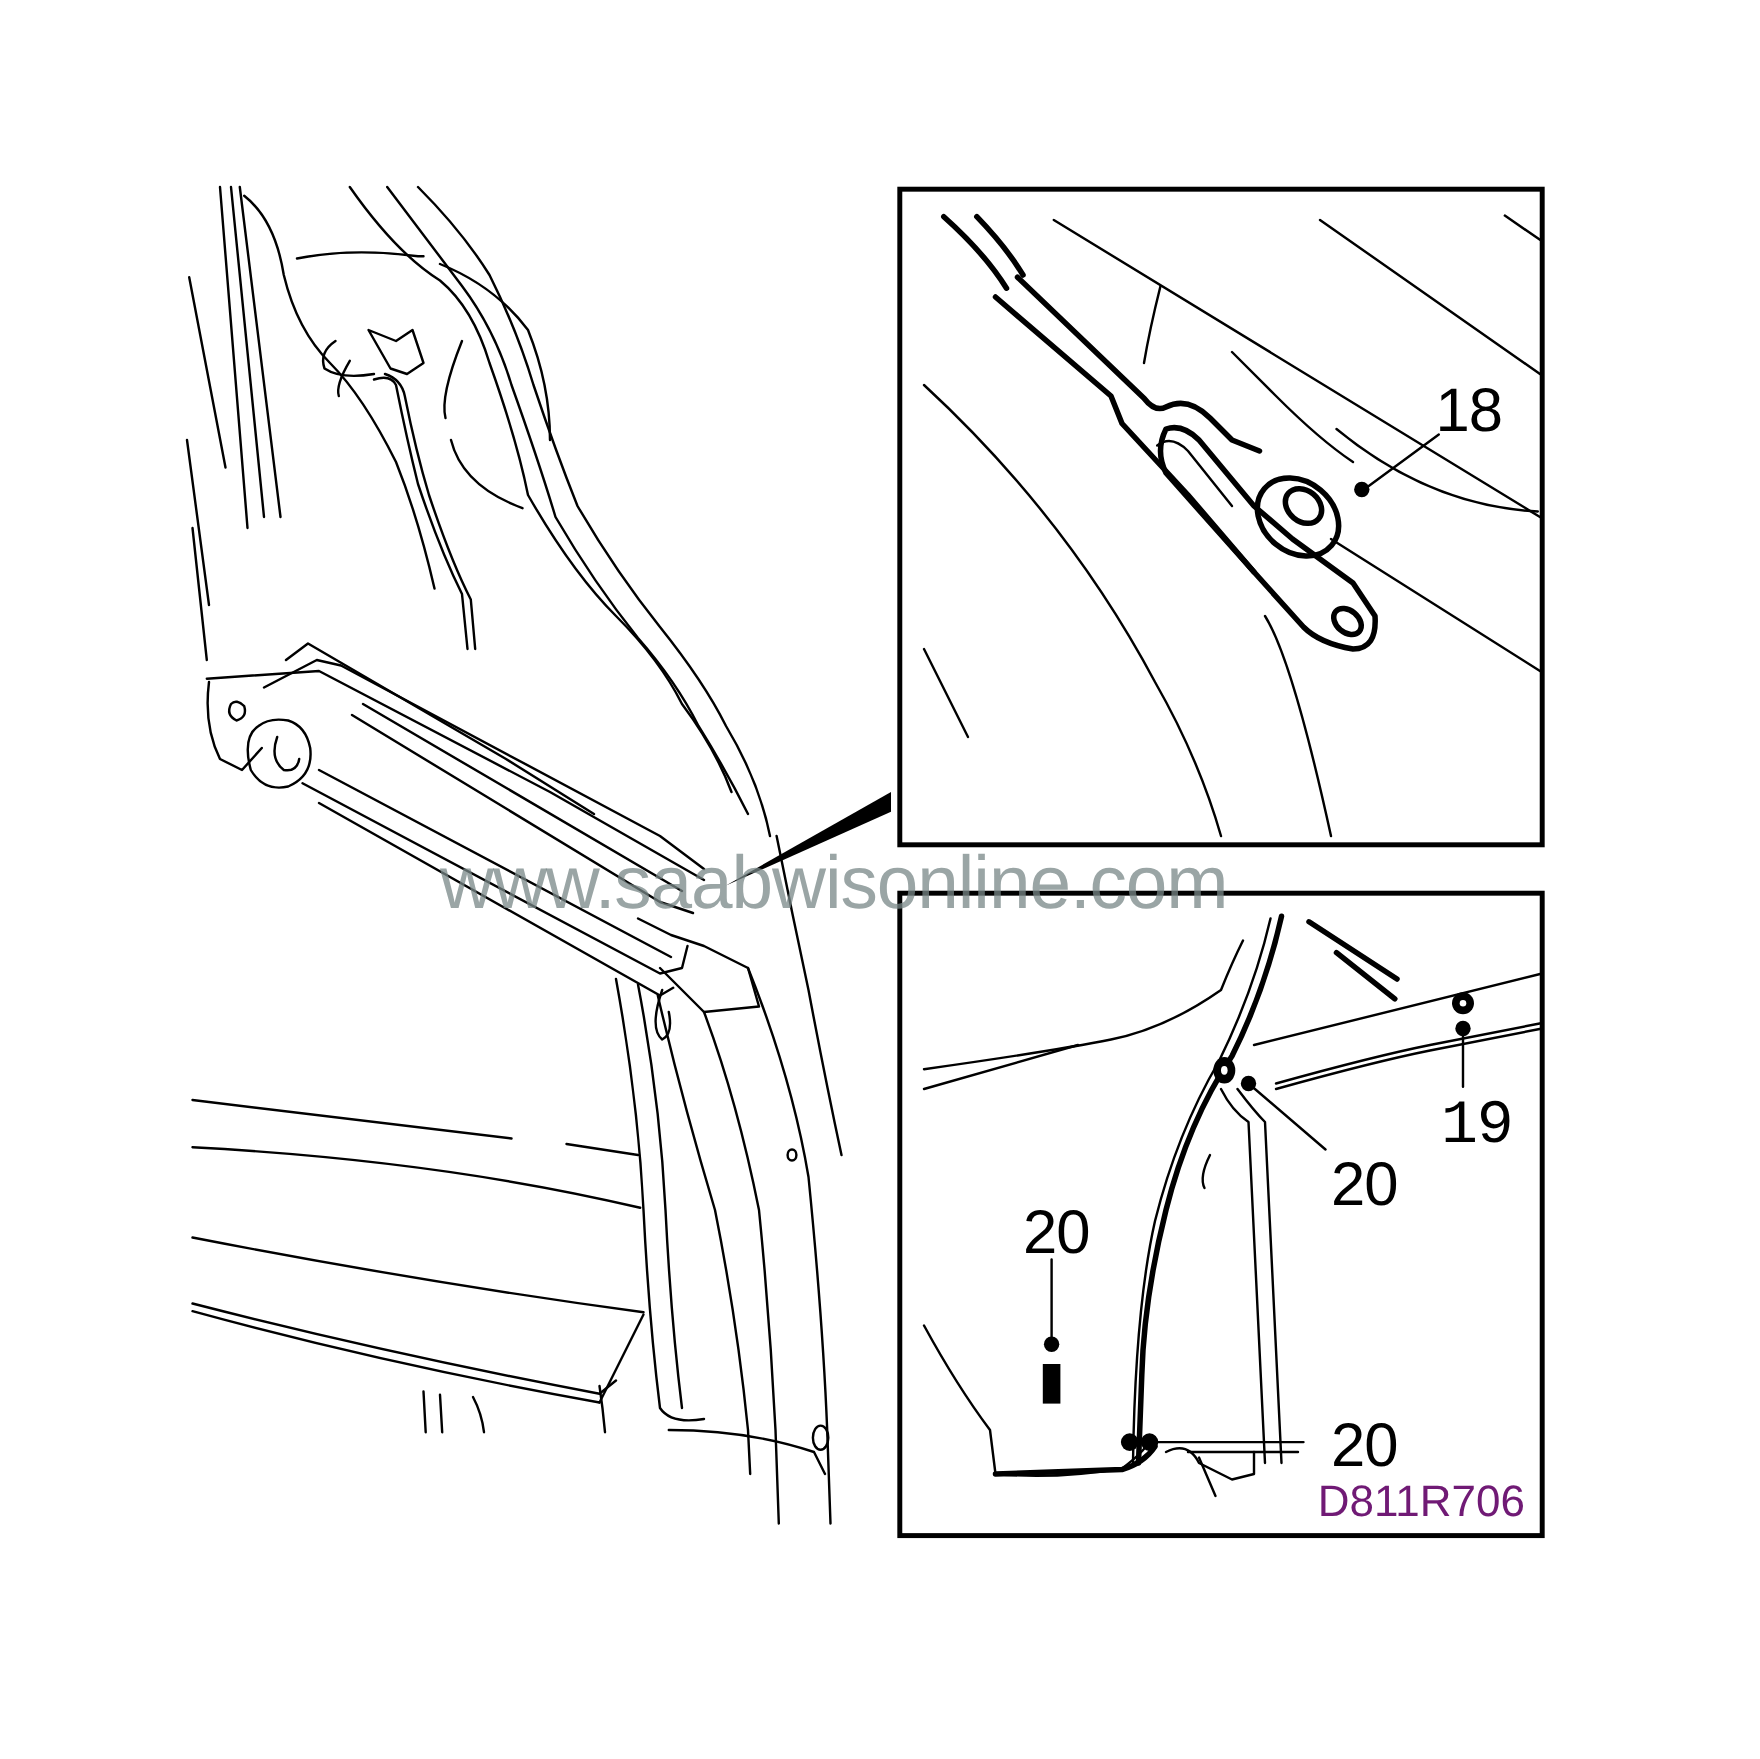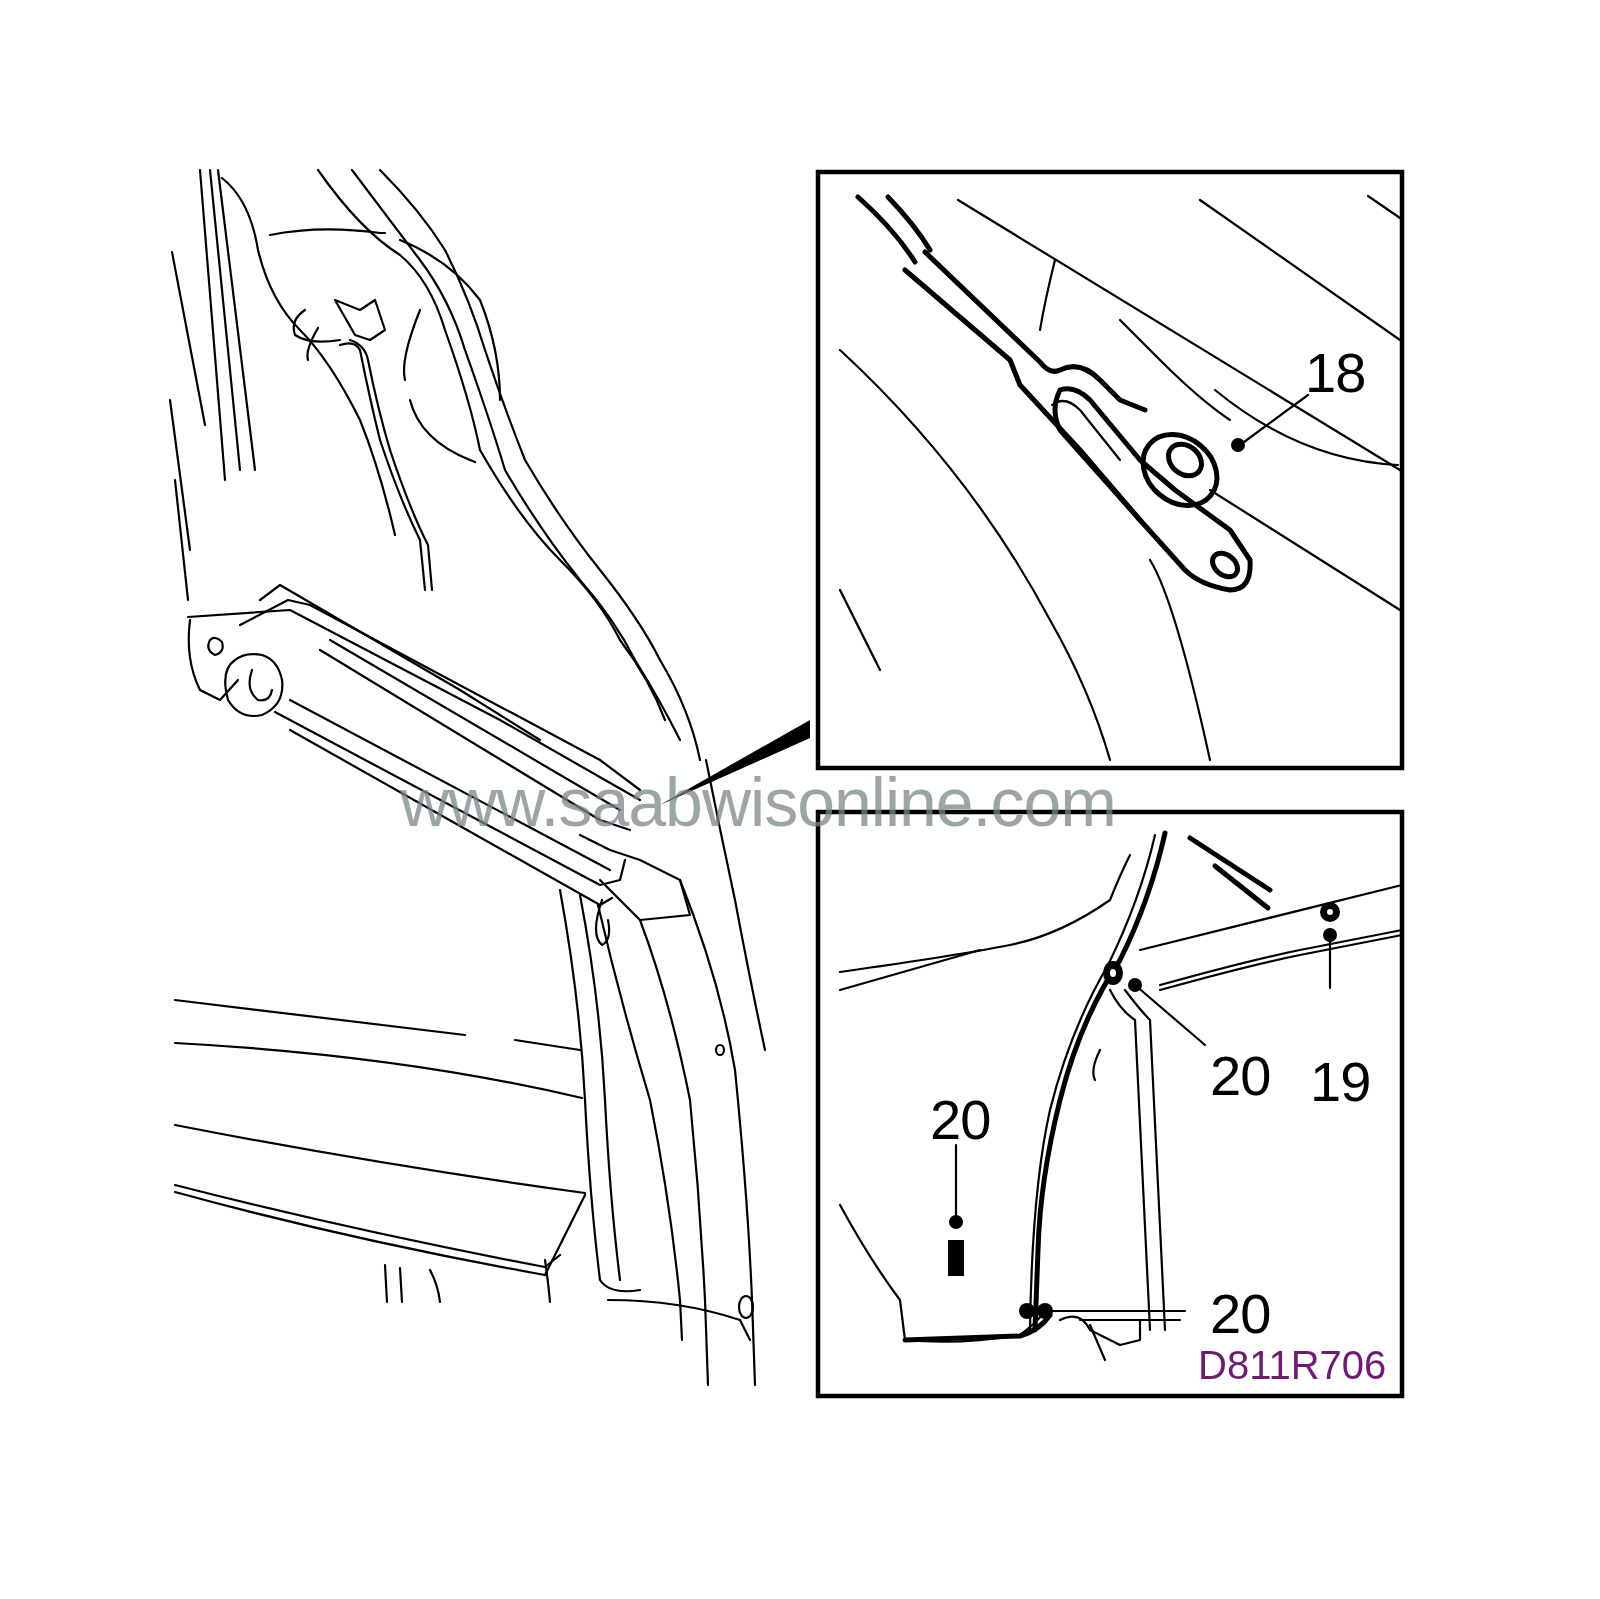--- a/index.html
+++ b/index.html
@@ -151,21 +151,21 @@
     <path class="ln" d="M1135 985 L1205 1045"></path>
     <circle cx="956" cy="1222" r="7" fill="#000"></circle>
     <path class="ln" d="M956 1222 L956 1145"></path>
     <rect x="948" y="1240" width="16" height="36" fill="#000"></rect>
     <circle cx="1027" cy="1311" r="8" fill="#000"></circle>
     <circle cx="1045" cy="1311" r="8" fill="#000"></circle>
     <path class="ln" d="M1045 1311 L1185 1311"></path>
   </svg>
 
   <span class="label" style="left:1305px; top:345px;">18</span>
-  <span class="label" style="left:1310px; top:1054px;">19</span>
+  <span class="label" style="left:1310px; top:995px;font-family:Liberation Mono, monospace;">19</span>
   <span class="label" style="left:1210px; top:1048px;">20</span>
   <span class="label" style="left:930px; top:1092px;">20</span>
   <span class="label" style="left:1210px; top:1286px;">20</span>
 
   <span class="code" style="left:1198px; top:1345px;">D811R706</span>
 
   <div class="watermark">www.saabwisonline.com</div>
 </div>
 
 </body></html>

